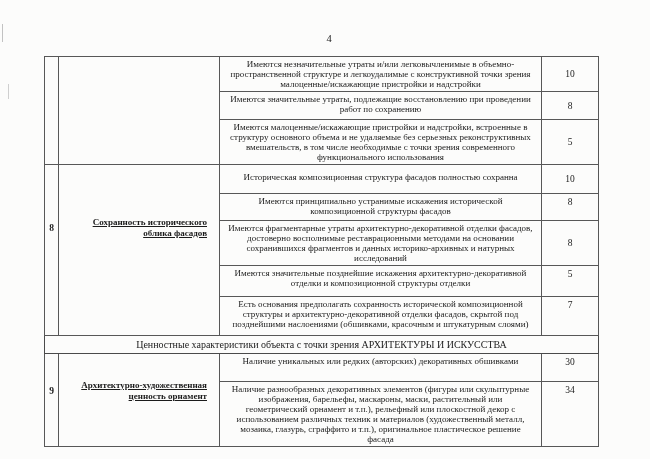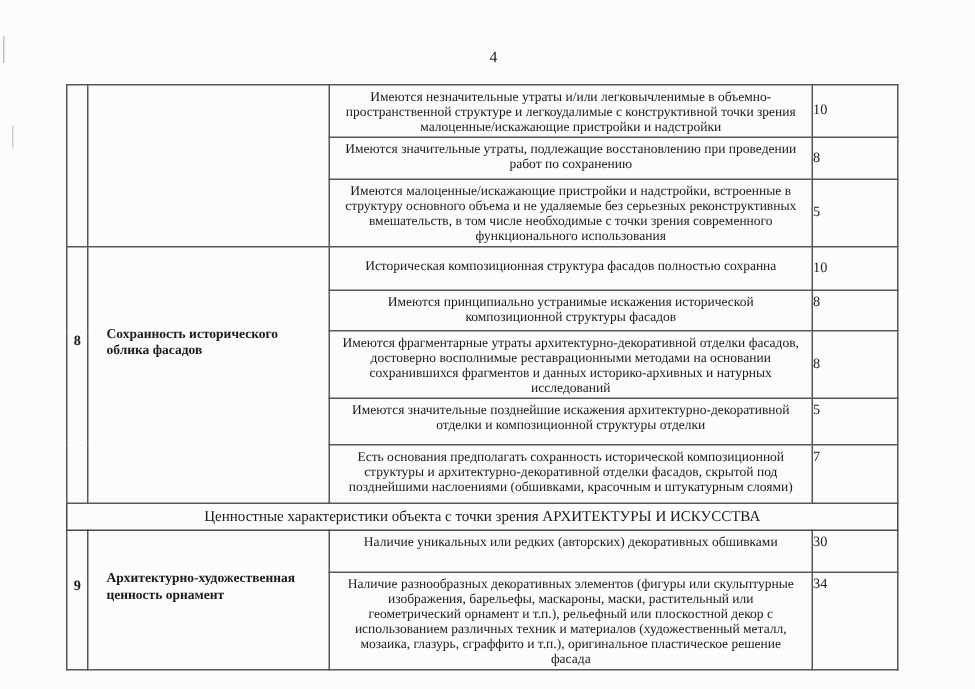--- a/index.html
+++ b/index.html
@@ -45,36 +45,38 @@
     font-weight: bold;
     font-size: 9.5px;
     text-align: center;
     vertical-align: middle;
     padding: 0;
   }
   .crit-cell {
     font-weight: bold;
     font-size: 9px;
     line-height: 11px;
-    text-align: left;
+    text-align: right;
     vertical-align: middle;
     padding: 0 12px;
+    text-decoration: underline;
   }
   .shift8 { padding-bottom: 44px; }
   .shift9 { padding-bottom: 18px; }
   .desc-cell {
     font-size: 9px;
     line-height: 10px;
     text-align: center;
     vertical-align: top;
     padding: 2px 7px;
   }
   .desc-mid { vertical-align: middle; padding-top: 0; padding-bottom: 4px; }
   .score-cell {
     font-size: 9.5px;
+    text-align: center;
     vertical-align: middle;
     padding: 0;
   }
   .score-cell.vt {
     vertical-align: top;
     padding-top: 3px;
   }
   .section-cell {
     font-weight: normal;
     font-size: 10px;

